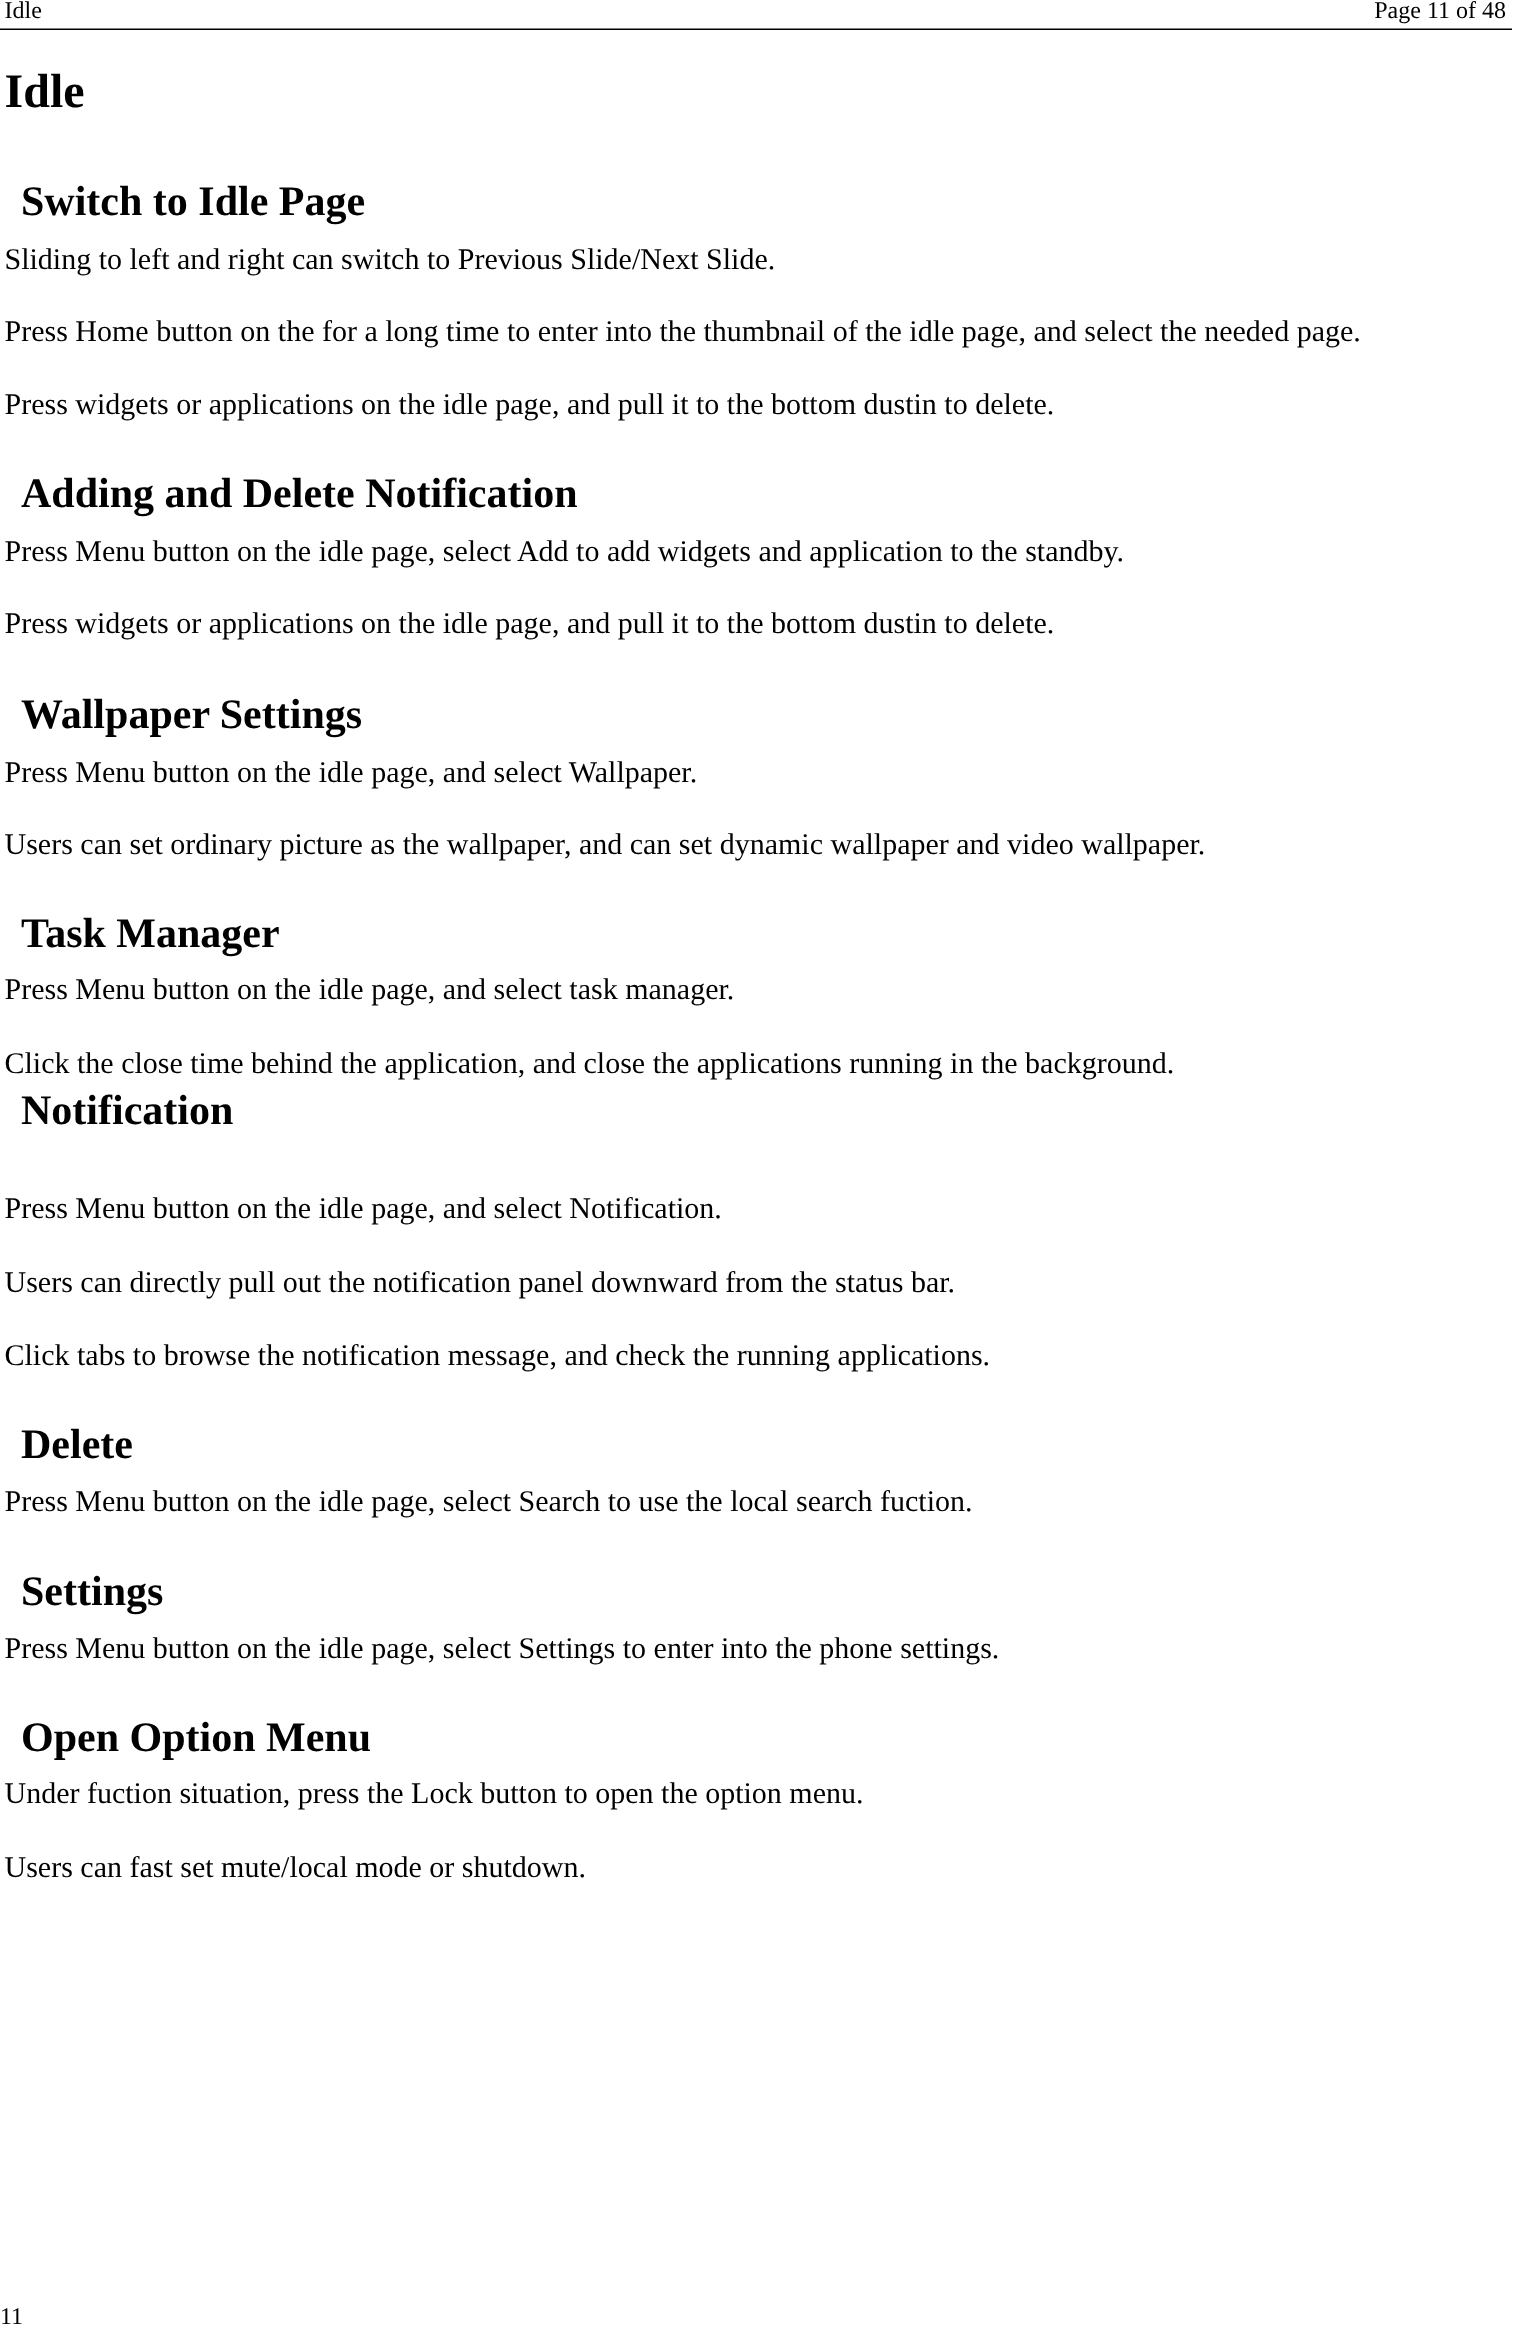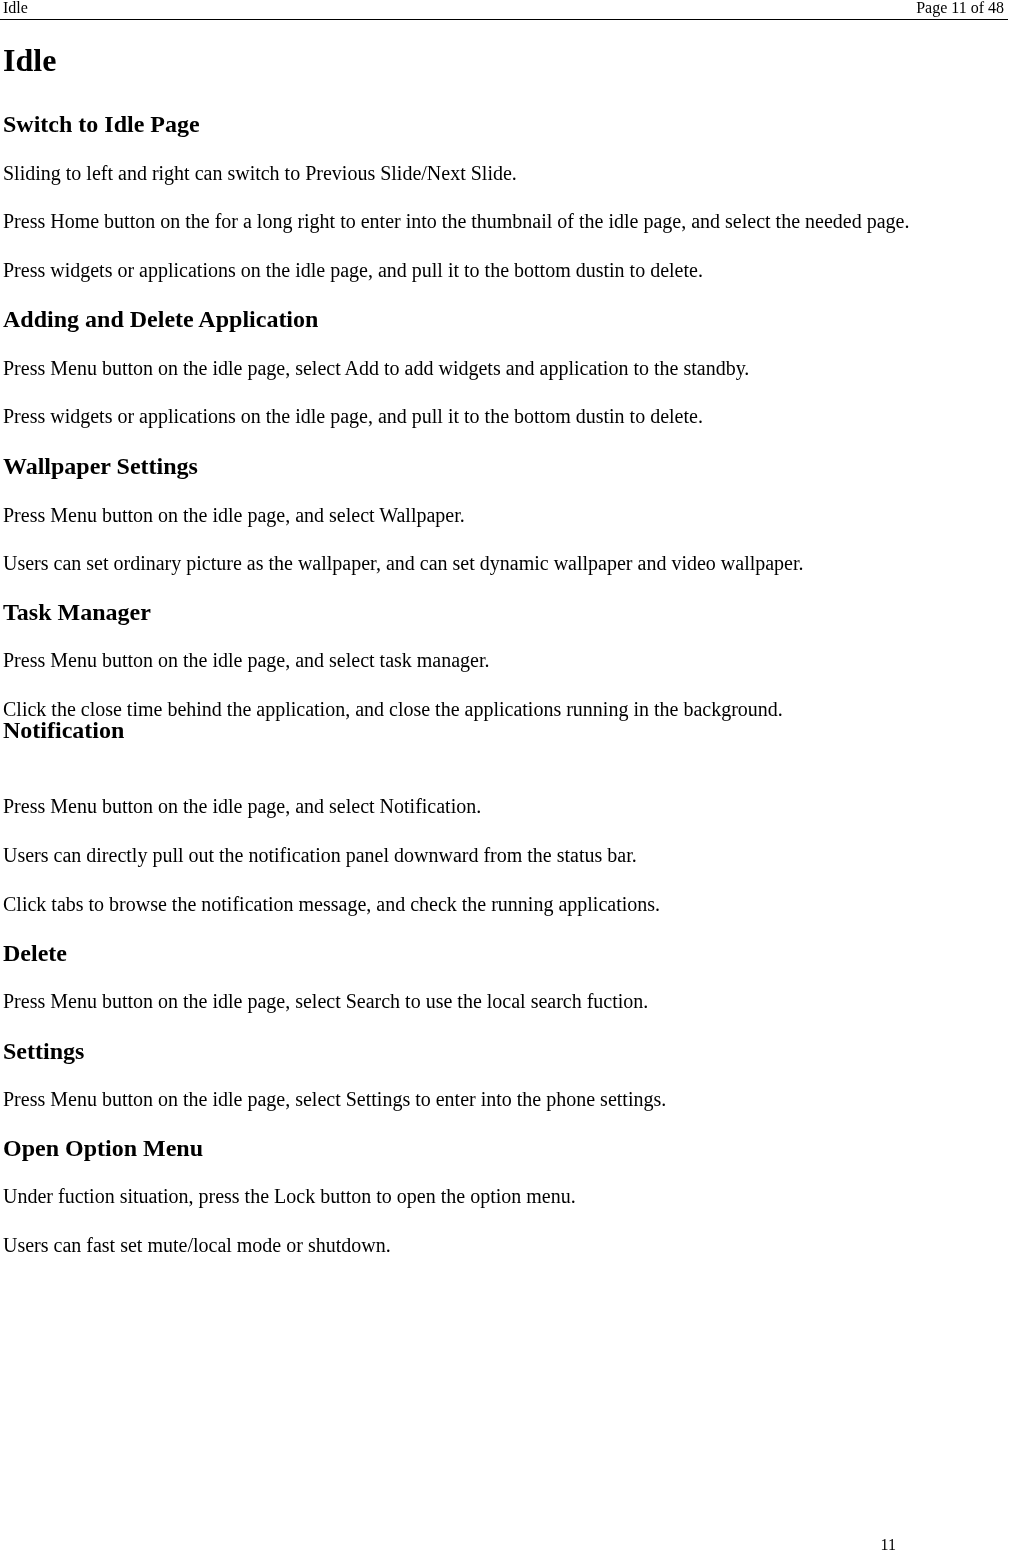--- a/index.html
+++ b/index.html
@@ -41,61 +41,61 @@
       left: 3px;
       top: 40px;
       margin: 0;
       font-size: 32px;
       font-weight: bold;
       line-height: 40px;
     }
     .section-heading {
       position: absolute;
       left: 3px;
-      margin: 0;
-      font-size: 24px;
+      margin: 11px;
+      font-size: 28px;
       font-weight: bold;
       line-height: 28px;
       text-align: right;
     }
     .para {
       position: absolute;
       left: 3px;
       margin: 0;
       font-size: 20px;
       line-height: 24px;
       white-space: nowrap;
       font-family: Liberation Serif, serif;
     }
     .page-footer {
       position: absolute;
       left: 0;
       width: 896px;
       top: 1537px;
-      text-align: right;
+      text-align: left;
       font-size: 16px;
       line-height: 16px;
     }
   </style>
 </head>
 <body>
 
 <div class="running-header">
   <span class="left">Idle</span>
   <span class="right">Page 11 of 48</span>
 </div>
 
 <h1 class="page-title">Idle</h1>
 
 <h2 class="section-heading" style="top:110px">Switch to Idle Page</h2>
 <p class="para" style="top:161px">Sliding to left and right can switch to Previous Slide/Next Slide.</p>
-<p class="para" style="top:209px">Press Home button on the for a long right to enter into the thumbnail of the idle page, and select the needed page.</p>
+<p class="para" style="top:209px">Press Home button on the for a long time to enter into the thumbnail of the idle page, and select the needed page.</p>
 <p class="para" style="top:258px">Press widgets or applications on the idle page, and pull it to the bottom dustin to delete.</p>
 
-<h2 class="section-heading" style="top:305px">Adding and Delete Application</h2>
+<h2 class="section-heading" style="top:305px">Adding and Delete Notification</h2>
 <p class="para" style="top:356px">Press Menu button on the idle page, select Add to add widgets and application to the standby.</p>
 <p class="para" style="top:404px">Press widgets or applications on the idle page, and pull it to the bottom dustin to delete.</p>
 
 <h2 class="section-heading" style="top:452px">Wallpaper Settings</h2>
 <p class="para" style="top:503px">Press Menu button on the idle page, and select Wallpaper.</p>
 <p class="para" style="top:551px">Users can set ordinary picture as the wallpaper, and can set dynamic wallpaper and video wallpaper.</p>
 
 <h2 class="section-heading" style="top:598px">Task Manager</h2>
 <p class="para" style="top:648px">Press Menu button on the idle page, and select task manager.</p>
 <p class="para" style="top:697px">Click the close time behind the application, and close the applications running in the background.</p>

